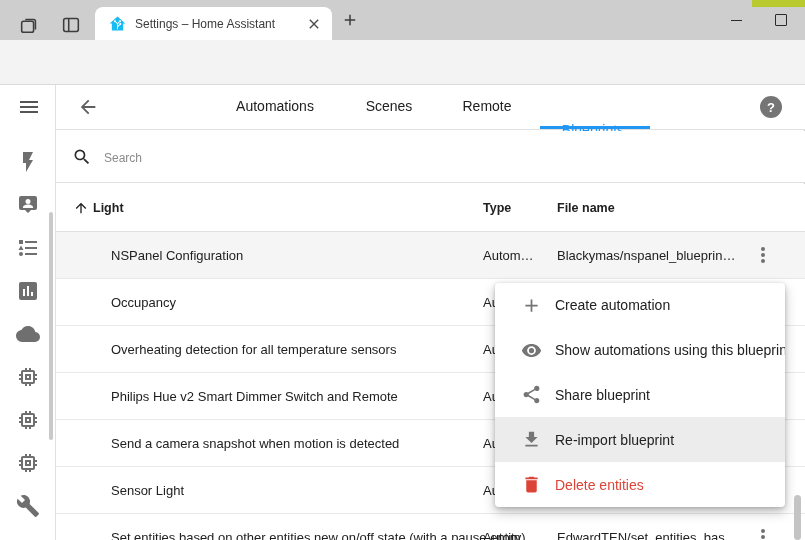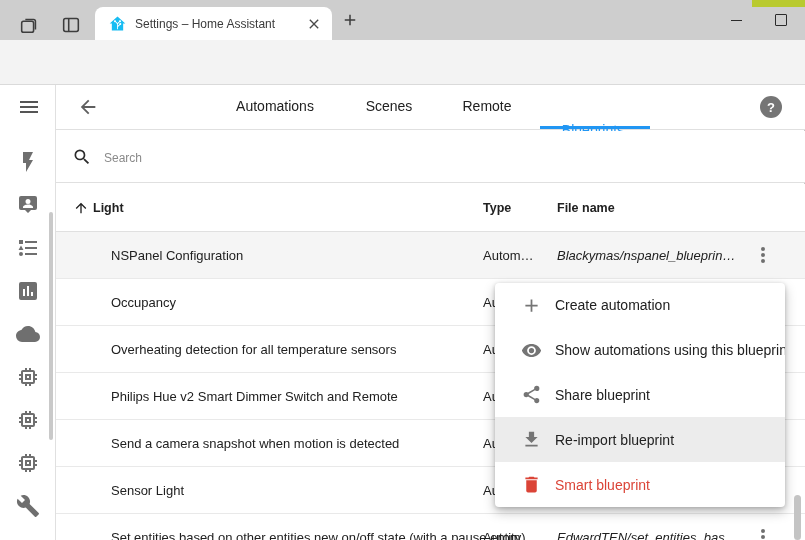--- a/index.html
+++ b/index.html
@@ -64,21 +64,21 @@
   
   .thead{position:absolute;left:56px;top:184px;width:749px;height:48px;border-bottom:1px solid #e0e0e0;box-sizing:border-box;background:#fff;}
   .th{position:absolute;top:17px;font-size:12.5px;font-weight:600;color:#212121;}
   .sort-ic{position:absolute;left:17px;top:16px;width:16px;height:16px;color:#212121;}
   .rows{position:absolute;left:56px;top:232px;width:749px;height:308px;}
   .row{position:relative;height:47px;border-bottom:1px solid #e9e9e9;box-sizing:border-box;background:#fff;}
   .row.hl{background:#f5f5f5;}
   .cname,.ctype,.cfile{position:absolute;top:50%;transform:translateY(-50%);font-size:13px;color:#212121;white-space:nowrap;}
   .cname{left:19px;margin-left:36px;}
   .ctype{left:427px;}
-  .cfile{left:501px;font-style:italic;}
+  .cfile{left:501px;}
   .row-dots{position:absolute;left:695px;top:11px;width:24px;height:24px;color:#6f6f6f;}
 
   .page-scroll{position:absolute;right:4px;top:495px;width:7px;height:45px;background:#c4c4c4;border-radius:4px;z-index:30;}
 
   
   .menu{position:absolute;left:495px;top:283px;width:290px;background:#fff;border-radius:4px;z-index:20;
         box-shadow:0 5px 12px rgba(0,0,0,.25),0 1px 4px rgba(0,0,0,.18);overflow:hidden;}
   .menu-item{height:44.8px;display:flex;align-items:center;cursor:default;}
   .menu-item.hover{background:#ececec;}
   .menu-item .mi-ic{margin-left:26px;width:21px;height:21px;color:#757575;flex:none;}
@@ -379,17 +379,17 @@
           </svg>
       </span>
       <span class="mi-label">Re-import blueprint</span>
     </div>
     <div class="menu-item danger">
       <span class="mi-ic">
         <svg viewBox="0 0 24 24" fill="currentColor">
             <path d="M19,4H15.5L14.5,3H9.5L8.5,4H5V6H19M6,19A2,2 0 0,0 8,21H16A2,2 0 0,0 18,19V7H6V19Z"></path>
           </svg>
       </span>
-      <span class="mi-label">Smart blueprint</span>
+      <span class="mi-label">Delete entities</span>
     </div>
   </div>
 
 </div>
 
 </body></html>

